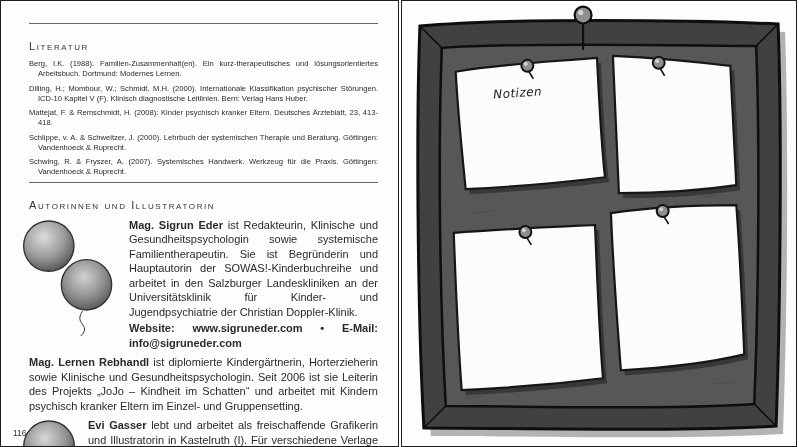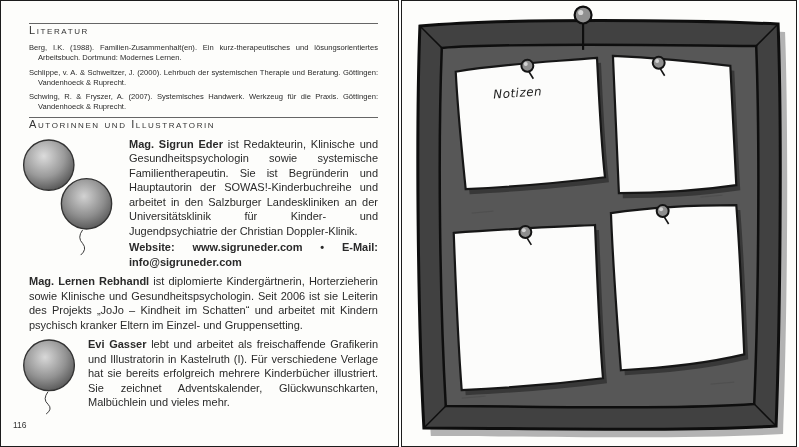--- a/index.html
+++ b/index.html
@@ -20,21 +20,21 @@
   .page.left { width: 399px; padding: 22px 20px 10px 28px; }
   .page.right { width: 396px; padding: 0; }
 
   .heading {
     font-size: 11px;
     font-weight: normal;
     font-variant: small-caps;
     letter-spacing: 1.6px;
     color: #333;
     border-top: 1px solid #666;
-    padding-top: 0;
+    padding-top: 16px;
     margin-bottom: 7px;
   }
   .refs p {
     font-size: 7.6px;
     line-height: 1.32;
     text-align: justify;
     color: #2a2a2a;
     margin-bottom: 4.5px;
     padding-left: 9px;
     text-indent: -9px;
@@ -61,37 +61,39 @@
     clear: left;
     width: 60px;
     height: 76px;
     margin: 2px 7px 0 -8px;
   }
   .photos-duo svg, .photo-evi svg { display: block; width: 100%; height: 100%; }
 
   .pagenum {
     position: absolute;
     left: 12px;
-    bottom: 16px;
+    bottom: 8px;
     font-size: 8.5px;
     color: #333;
   }
   .boardsvg { display: block; width: 100%; height: 100%; }
 </style>
 </head>
 <body>
 
 <div class="spread">
 
   <div class="page left">
 
     <div class="section">
       <h2 class="heading">Literatur</h2>
       <div class="refs">
         <p>Berg, I.K. (1988). Familien-Zusammenhalt(en). Ein kurz-therapeutisches und lösungsorientiertes Arbeitsbuch. Dortmund: Modernes Lernen.</p>
+        <p>Dilling, H.; Mombour, W.; Schmidt, M.H. (2000). Internationale Klassifikation psychischer Störungen. ICD-10 Kapitel V (F). Klinisch diagnostische Leitlinien. Bern: Verlag Hans Huber.</p>
+        <p>Mattejat, F. &amp; Remschmidt, H. (2008): Kinder psychisch kranker Eltern. Deutsches Ärzteblatt, 23, 413-418.</p>
         <p>Schlippe, v. A. &amp; Schweitzer, J. (2000). Lehrbuch der systemischen Therapie und Beratung. Göttingen: Vandenhoeck &amp; Ruprecht.</p>
         <p>Schwing, R. &amp; Fryszer, A. (2007). Systemisches Handwerk. Werkzeug für die Praxis. Göttingen: Vandenhoeck &amp; Ruprecht.</p>
       </div>
     </div>
 
     <div class="section authors">
       <h2 class="heading">Autorinnen und Illustratorin</h2>
 
       <div class="photos-duo">
         <svg viewBox="0 0 102 122">

